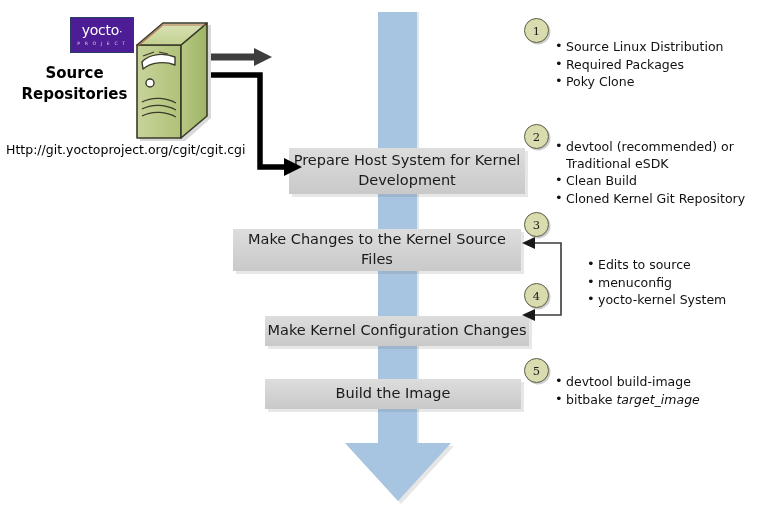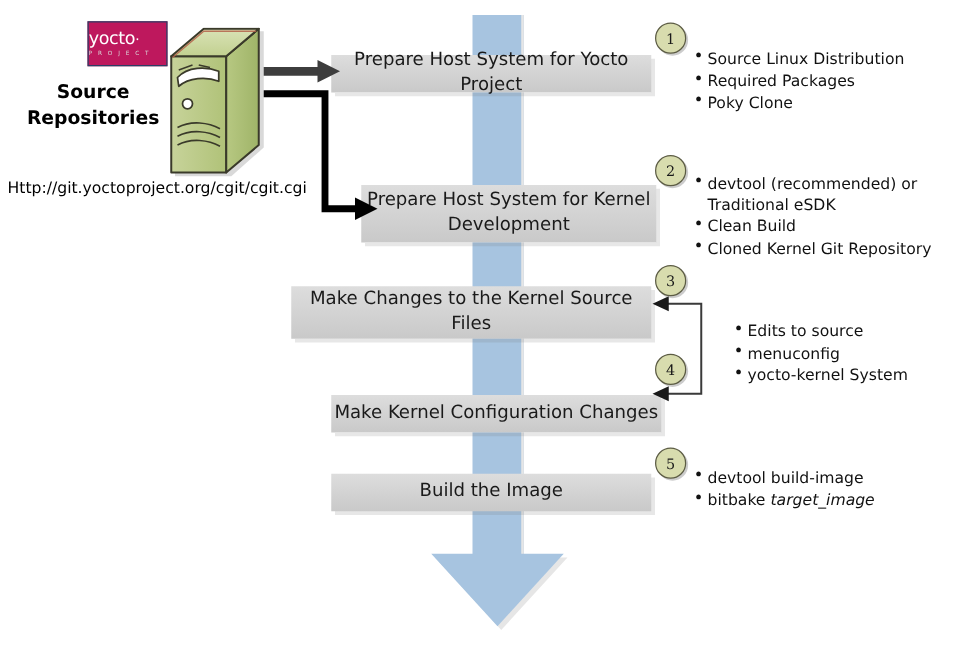--- a/index.html
+++ b/index.html
@@ -127,24 +127,25 @@
     left: 6px; top: 142px;
     font-size: 12.5px;
     color: #000000;
     white-space: nowrap;
   }
 
   
   #yocto-logo {
     left: 70px; top: 17px;
     width: 62px; height: 34px;
-    background: #be185d;
+    background: #4c1d95;
     border: 1.5px solid #2c3e66;
     display: flex;
     flex-direction: column;
+    align-items: center;
     justify-content: center;
     z-index: 9;
   }
   #yocto-logo .yl-main {
     color: #ffffff;
     font-size: 14px;
     letter-spacing: -0.3px;
     line-height: 14px;
     font-family: "DejaVu Sans", sans-serif;
   }
@@ -232,23 +233,20 @@
     <path d="M0,5 L52,5 L52,97 L78,97" fill="none" stroke="#000000" stroke-width="5.5"></path>
     <polygon points="76,88 94,97 76,106" fill="#000000"></polygon>
   </svg>
 
   <svg class="abs connector" id="conn-bracket" viewBox="0 0 62 86">
     <path d="M14,7 L42,7 L42,79 L14,79" fill="none" stroke="#3a3a3a" stroke-width="1.6"></path>
     <polygon points="16,1 16,13 3,7" fill="#1a1a1a"></polygon>
     <polygon points="16,73 16,85 3,79" fill="#1a1a1a"></polygon>
   </svg>
 
-  <div class="abs pbox" id="box1">
-    <span>Prepare Host System for Yocto Project</span>
-  </div>
   <div class="abs pbox" id="box2">
     <span>Prepare Host System for Kernel Development</span>
   </div>
   <div class="abs pbox" id="box3">
     <span>Make Changes to the Kernel Source Files</span>
   </div>
   <div class="abs pbox" id="box4">
     <span>Make Kernel Configuration Changes</span>
   </div>
   <div class="abs pbox" id="box5">

